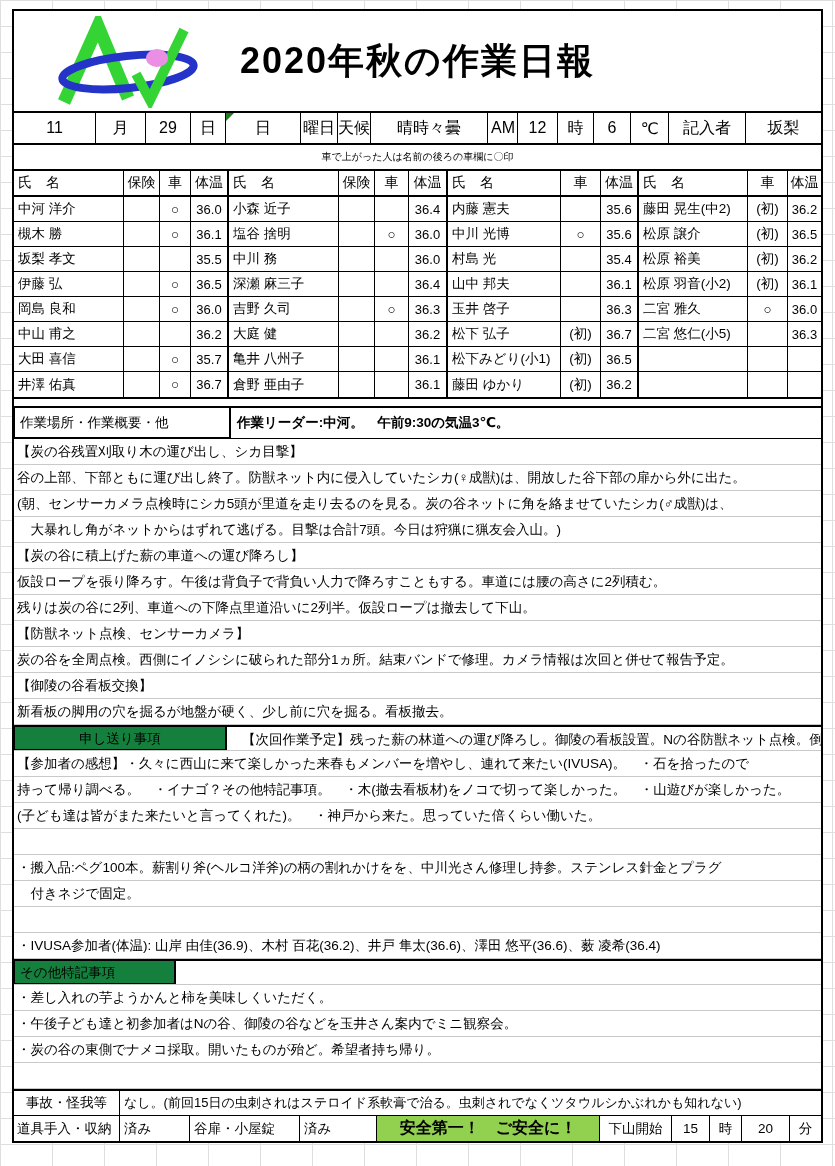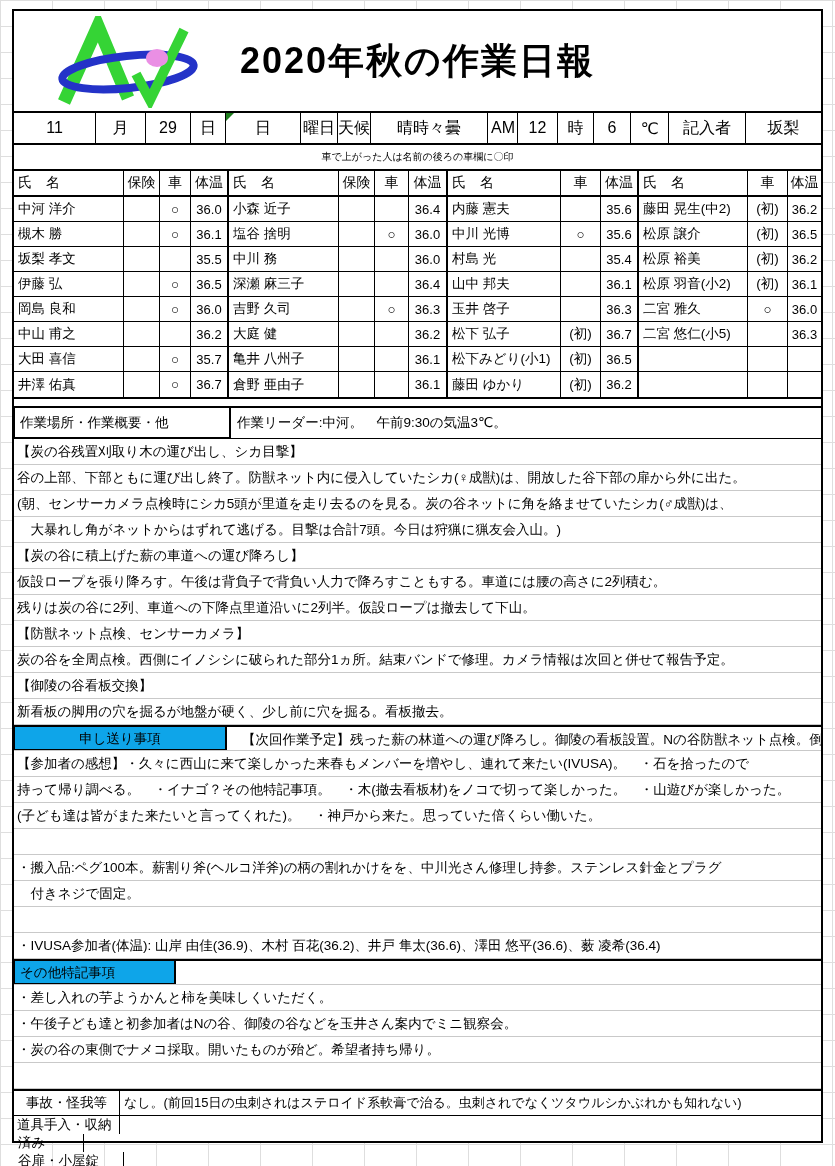--- a/index.html
+++ b/index.html
@@ -37,35 +37,35 @@
   .roster .gsep{border-right:2px solid #000;}
   .roster .lastcol{border-right:none;}
   .roster .nb{border-bottom:none;}
   .roster .tmp{font-size:13px;}
   
   .gap{height:7px;}
   .summaryrow{display:flex;height:30px;border-top:2px solid #000;border-bottom:1px solid #000;
               font-size:13.5px;}
   .summaryrow .slabel{width:218px;border:2px solid #000;box-sizing:border-box;margin:-2px 0 -1px -1px;
               display:flex;align-items:center;padding-left:5px;background:#fff;}
-  .summaryrow .stext{flex:1;display:flex;align-items:center;padding-left:6px;}
+  .summaryrow .stext{flex:1;display:flex;align-items:center;padding-left:6px;font-weight:bold;}
   
   .line{height:26px;line-height:25px;font-size:13.5px;padding-left:3px;
         border-bottom:1px solid #c9c9c9;white-space:nowrap;overflow:hidden;box-sizing:border-box;}
   .line.bt{border-top:2px solid #000;}
   .line.labeled{display:flex;padding-left:0;}
-  .labelbox{border:2px solid #000;box-sizing:border-box;margin:-2px 7px -1px -1px;background:#0ea5e9;
+  .labelbox{border:2px solid #000;box-sizing:border-box;margin:-2px 7px -1px -1px;background:#15803d;
         display:flex;align-items:center;justify-content:center;flex:none;}
   .lb-okuri{width:214px;}
   .lb-tokki{width:163px;justify-content:flex-start;padding-left:5px;}
   .ltext{padding-left:8px;flex:1;overflow:hidden;white-space:nowrap;}
   
   .bottom{border-top:2px solid #000;font-size:13.5px;}
   .brow{display:flex;height:24px;border-bottom:1px solid #000;}
-  .brow:last-child{border-bottom:none;height:25px;flex-direction:column;}
+  .brow:last-child{border-bottom:none;height:25px;}
   .brow .bc{border-right:1px solid #000;box-sizing:border-box;display:flex;align-items:center;
             overflow:hidden;white-space:nowrap;}
   .brow .bc:last-child{border-right:none;}
   .bl{width:106px;justify-content:center;flex:none;}
   .bval{flex:1;padding-left:4px;font-size:13px;}
   .b-sumi1{width:70px;padding-left:4px;flex:none;}
   .b-tobira{width:110px;padding-left:4px;flex:none;}
   .b-sumi2{width:77px;padding-left:4px;flex:none;}
   .b-safe{width:223px;justify-content:center;font-weight:bold;font-size:16px;flex:none;}
   .b-gezan{width:72px;justify-content:center;flex:none;}

